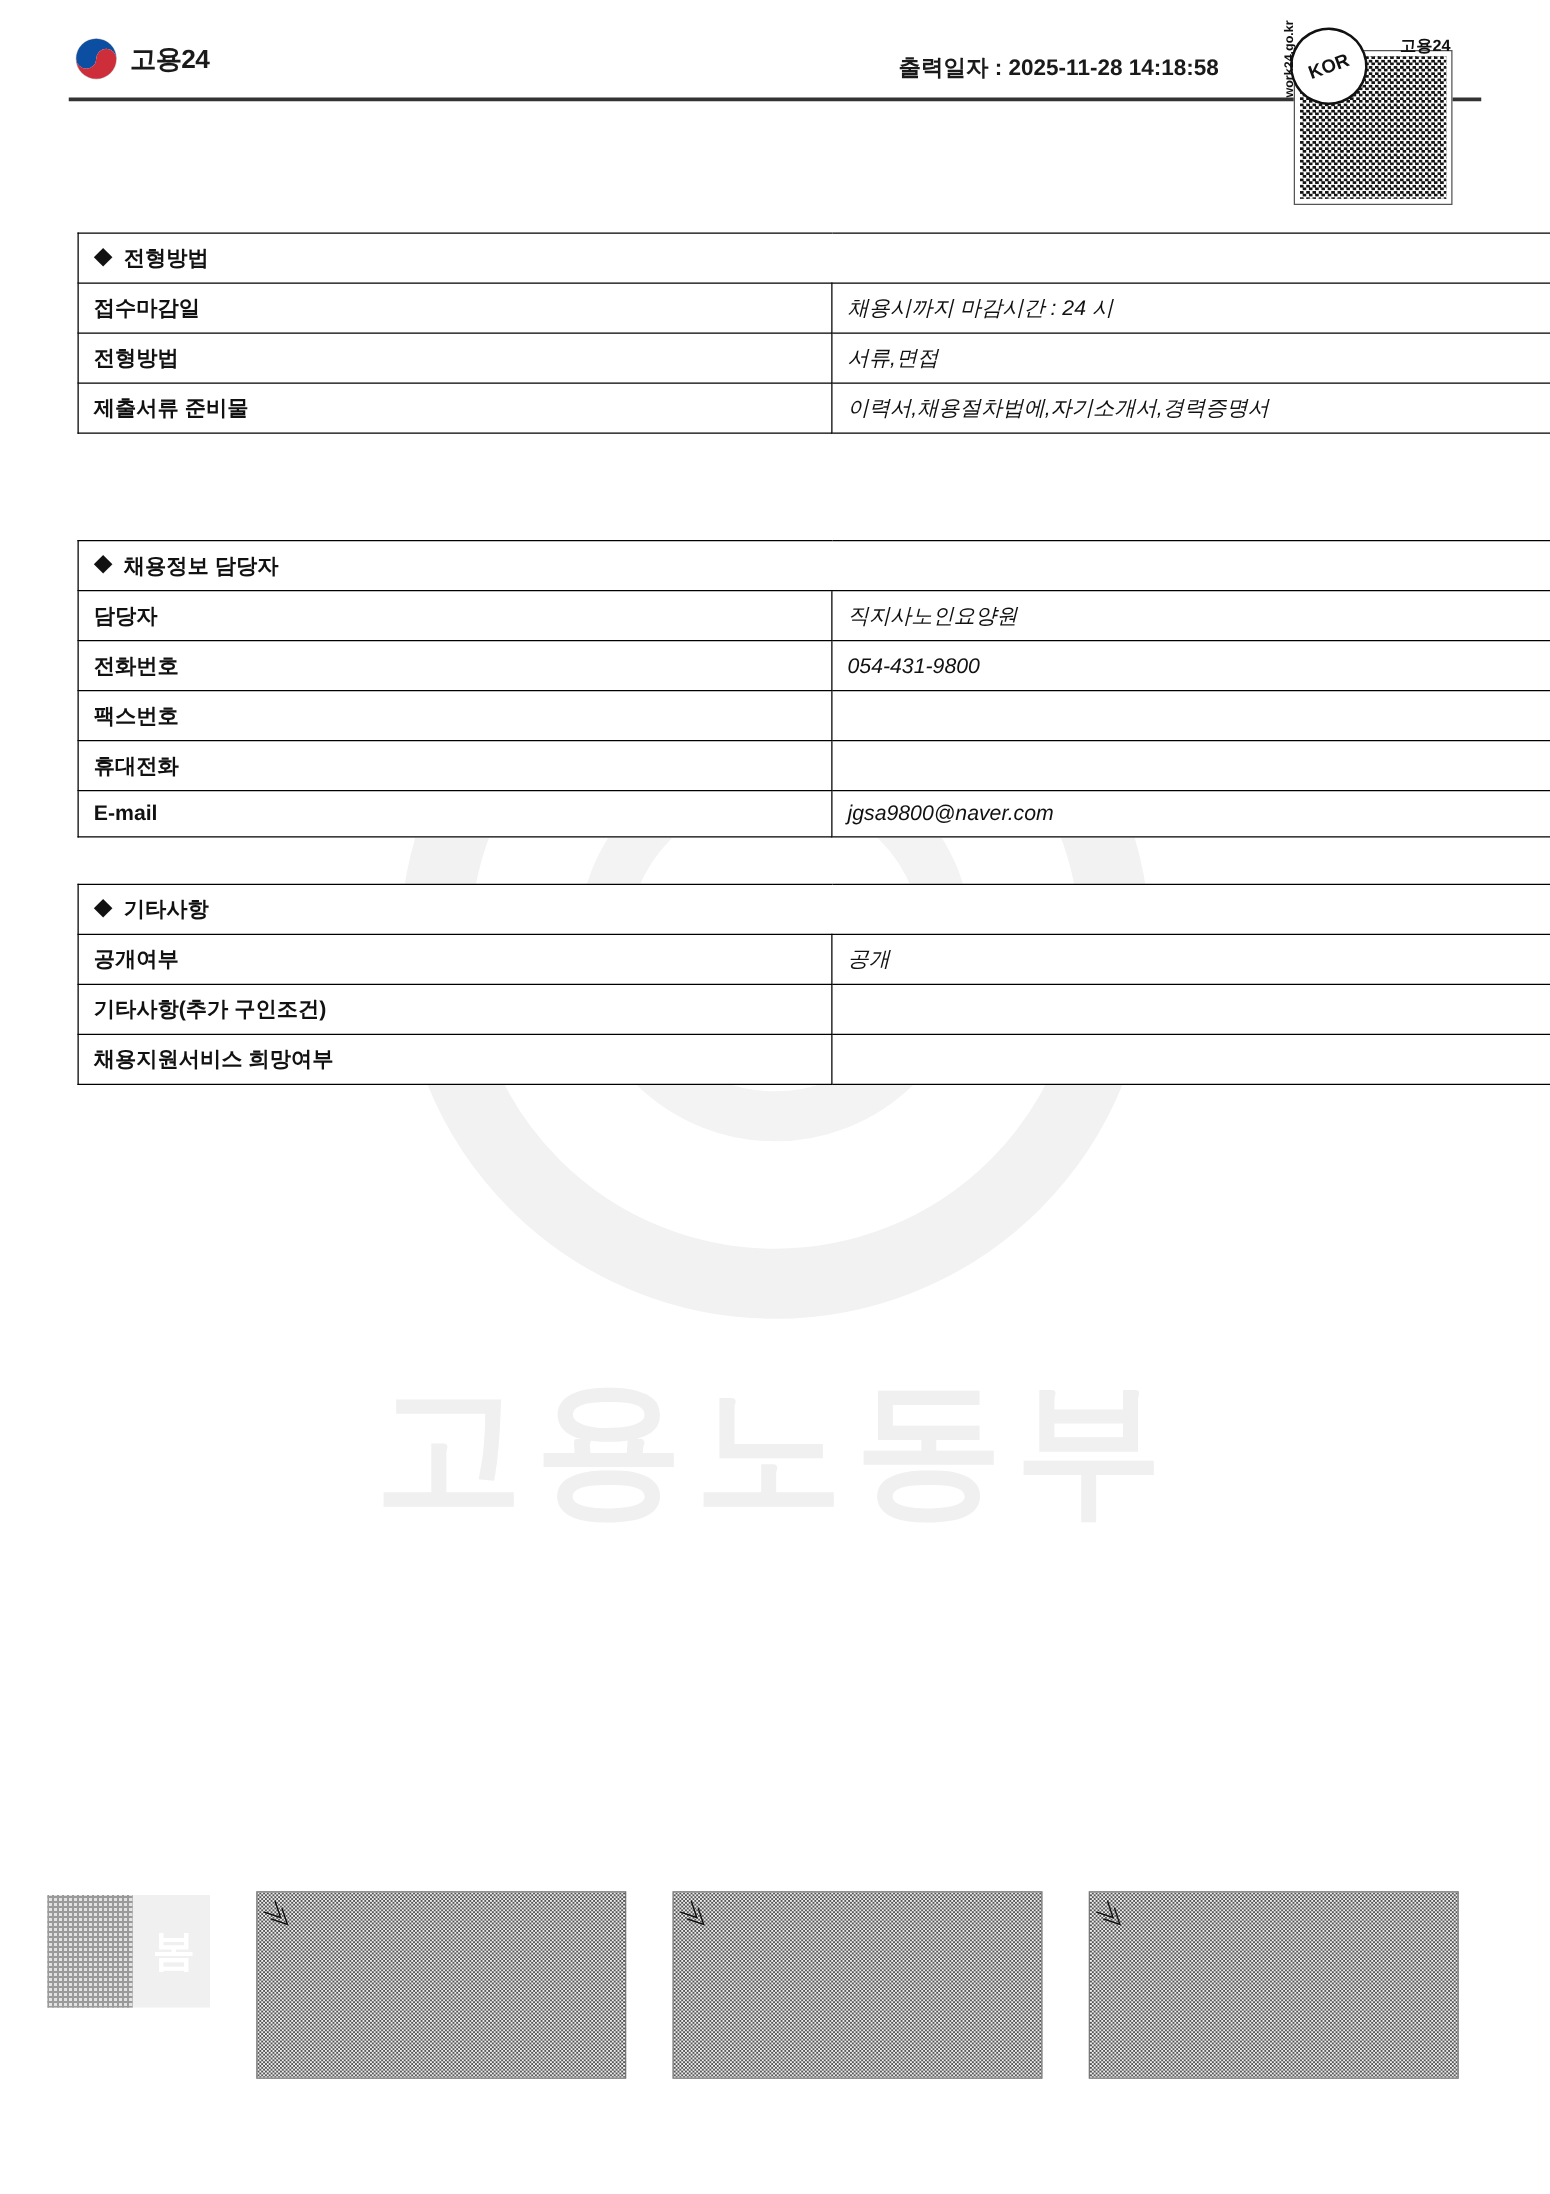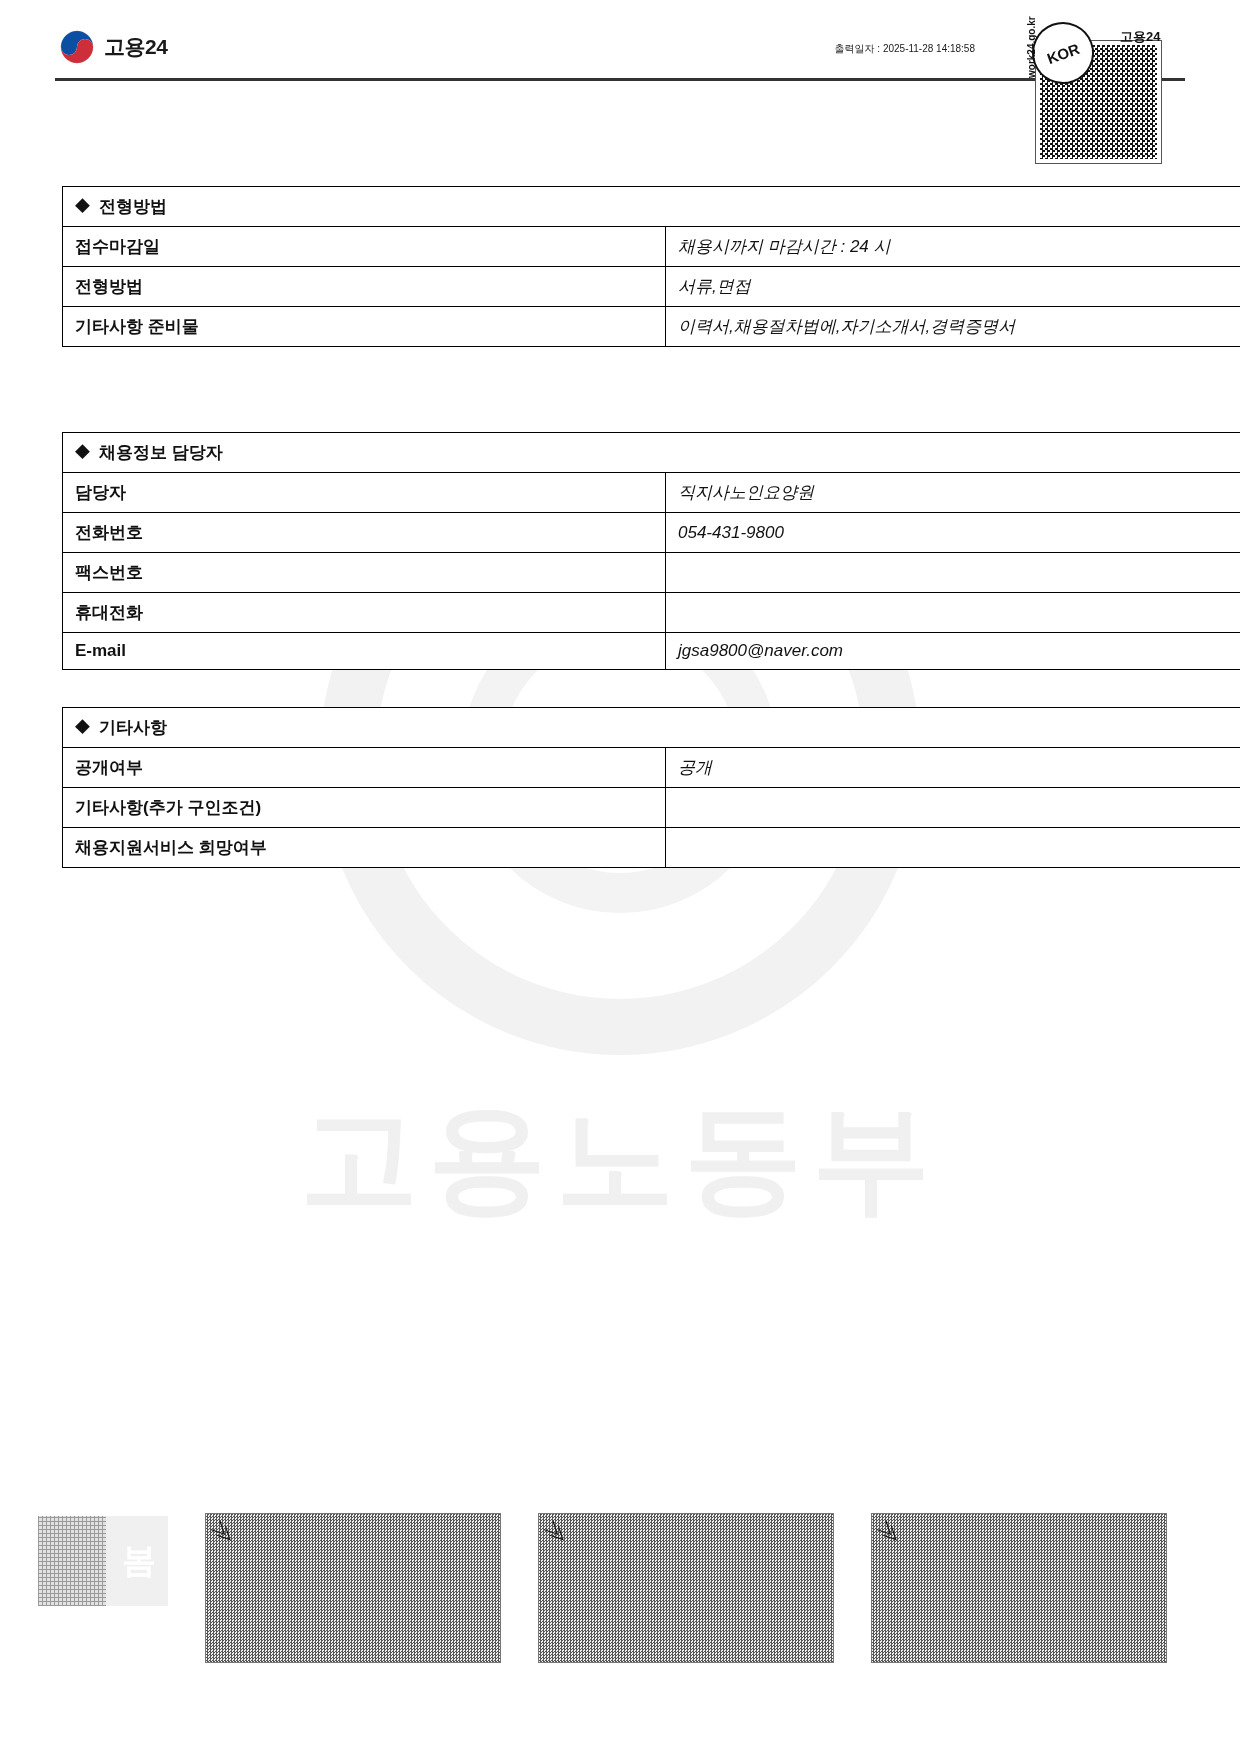--- a/index.html
+++ b/index.html
@@ -79,23 +79,24 @@
   .brand-name {
     font-size: 21px;
     font-weight: 700;
     color: #1a1a1a;
     letter-spacing: -0.5px;
   }
   .print-date {
     position: absolute;
     right: 210px;
     top: 20px;
-    font-size: 10px;
+    font-size: 18px;
     color: #1a1a1a;
     white-space: nowrap;
+    font-weight: bold;
   }
   .header-rule {
     position: absolute;
     left: 55px;
     top: 78px;
     width: 1130px;
     height: 3px;
     background: #333333;
     z-index: 3;
   }
@@ -311,21 +312,21 @@
       </tr>
       <tr class="h44">
         <td class="label">접수마감일</td>
         <td class="value">채용시까지 마감시간 : 24 시</td>
       </tr>
       <tr class="h44">
         <td class="label">전형방법</td>
         <td class="value">서류,면접</td>
       </tr>
       <tr class="h44">
-        <td class="label">기타사항 준비물</td>
+        <td class="label">제출서류 준비물</td>
         <td class="value">이력서,채용절차법에,자기소개서,경력증명서</td>
       </tr>
     </tbody>
   </table>
 </div>
 
 <div class="block" style="top:432px;">
   <table class="sheet">
     <tbody>
       <tr>

